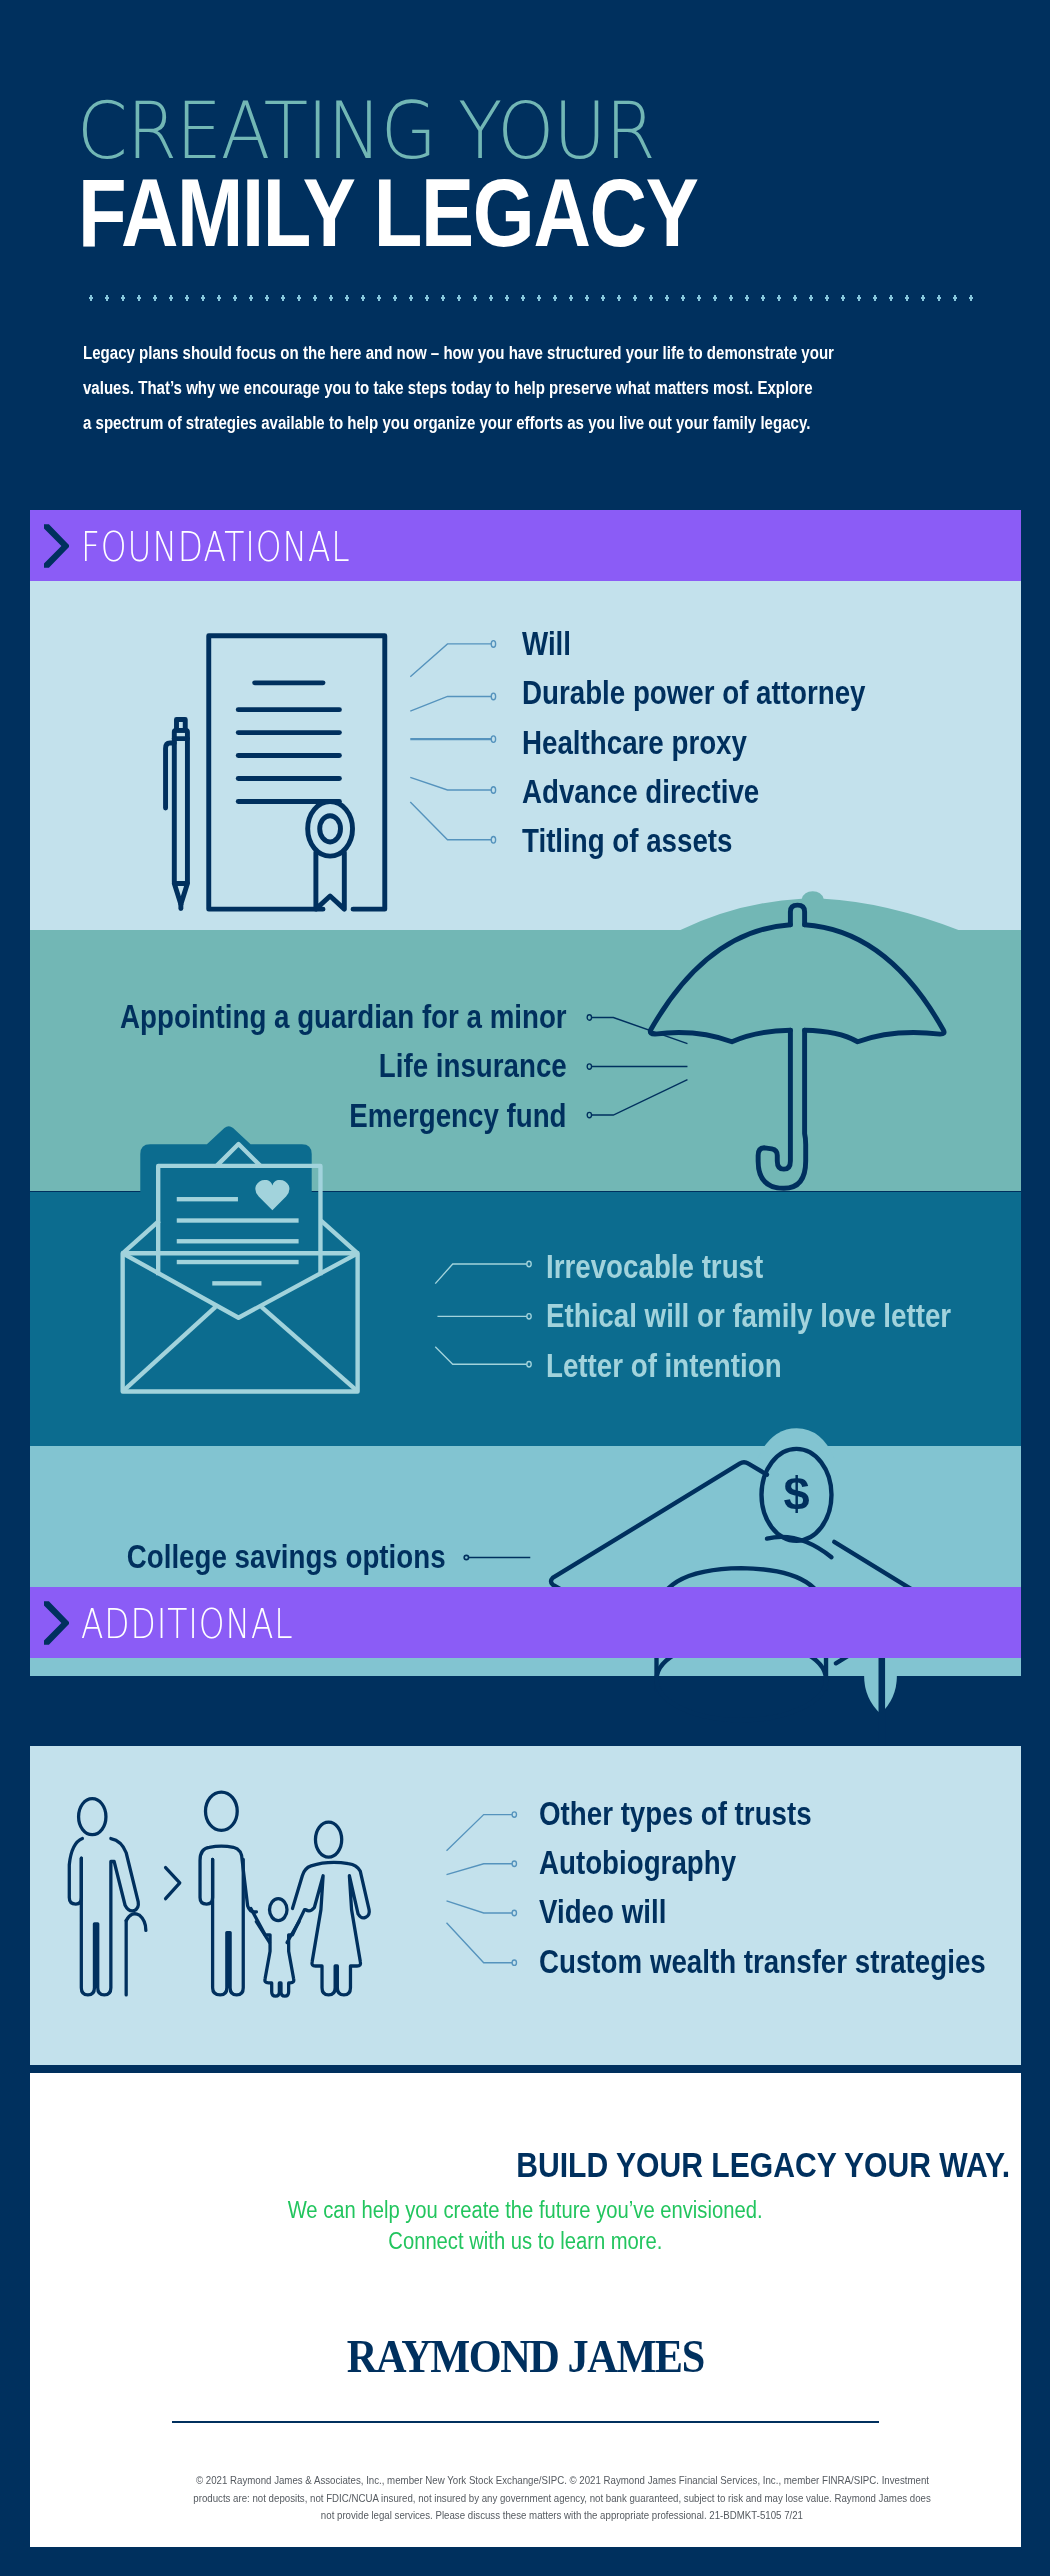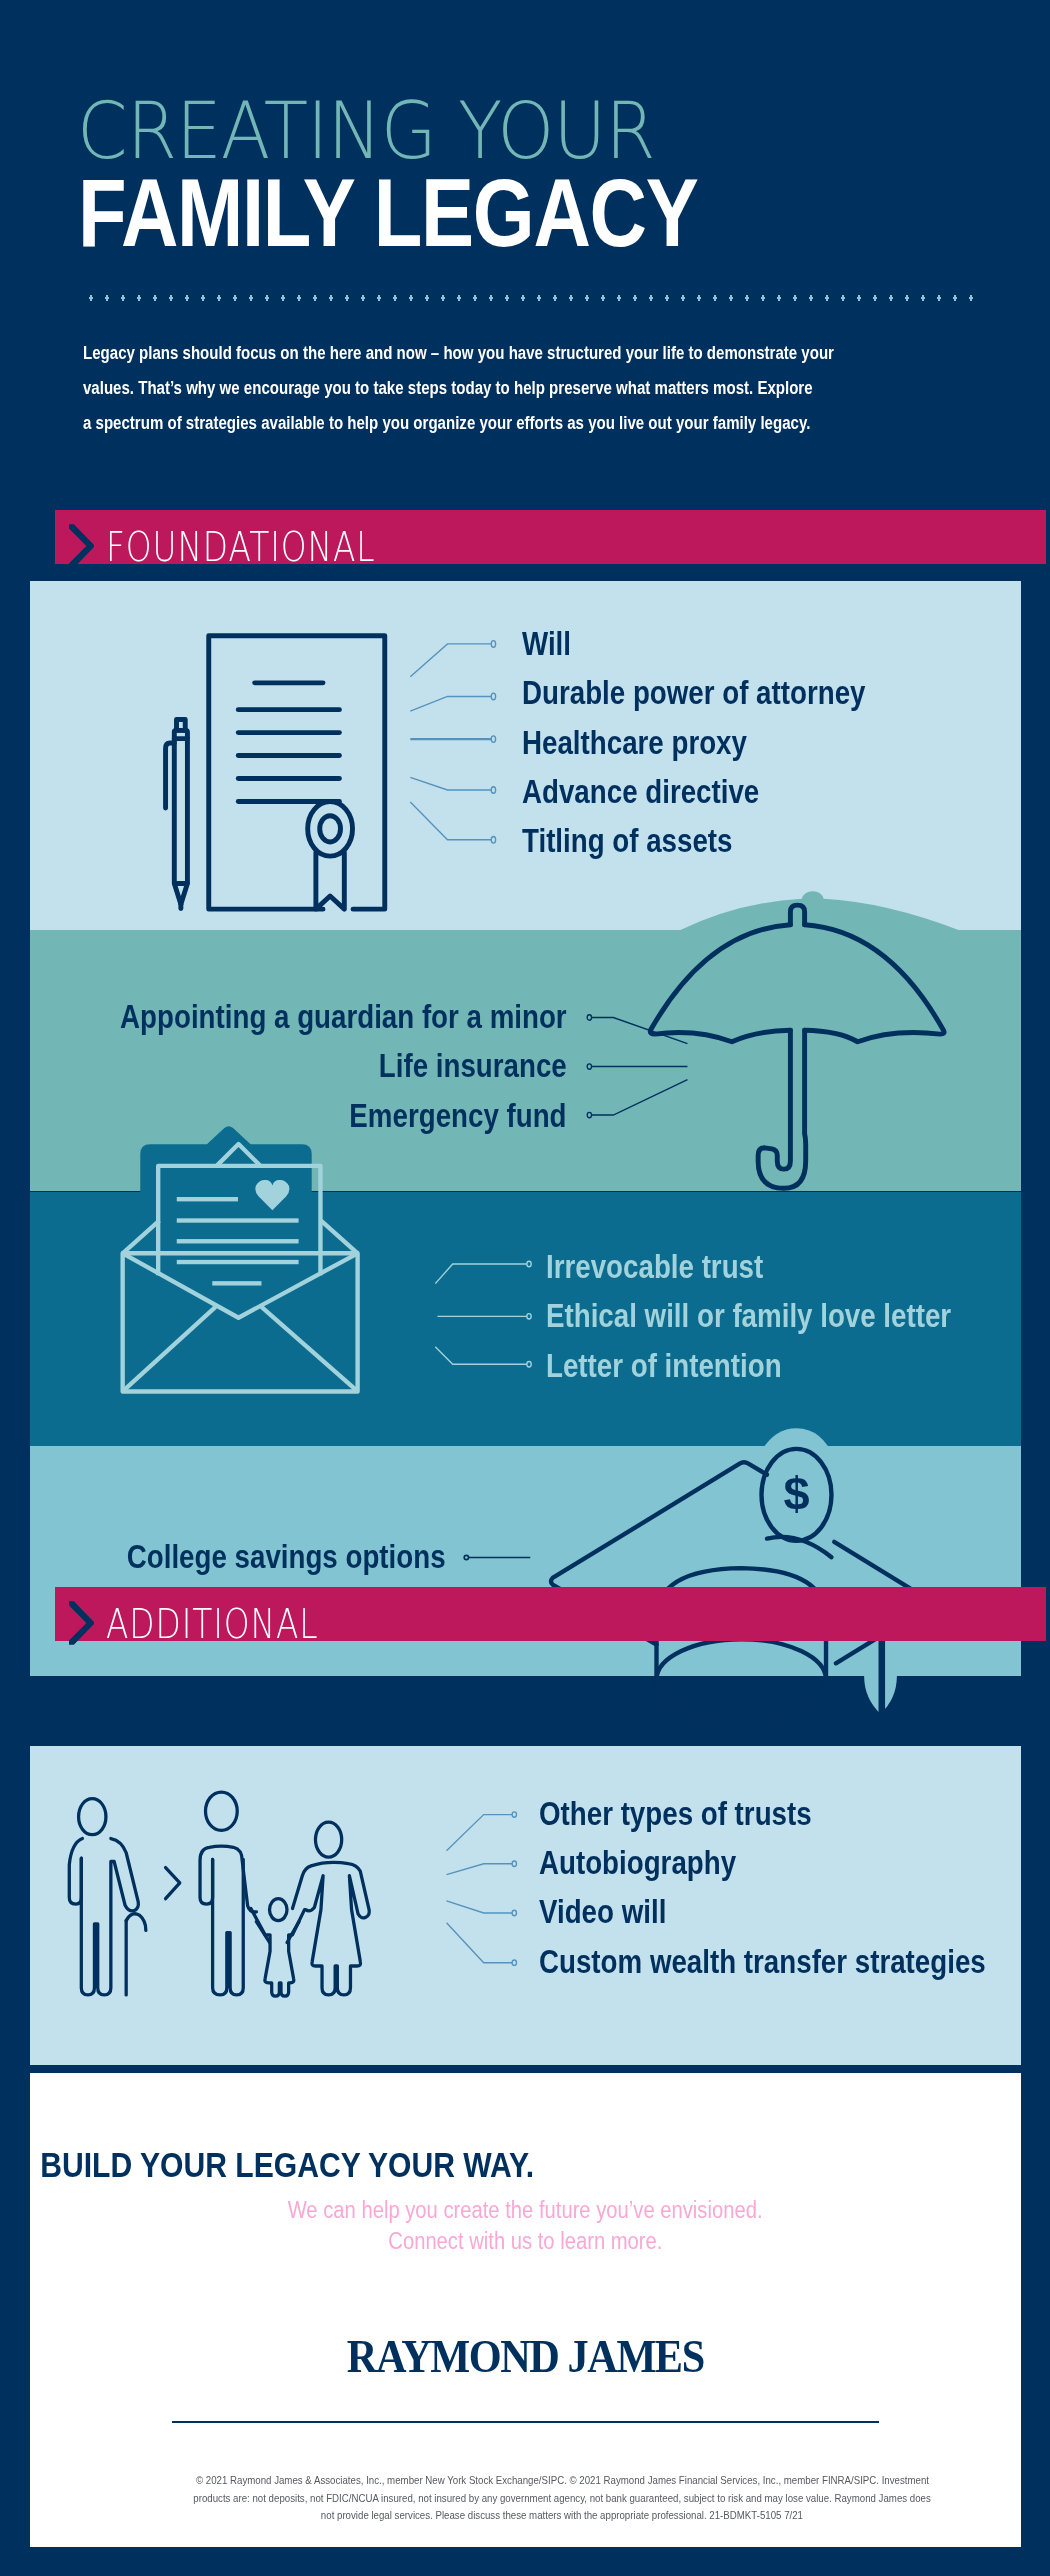--- a/index.html
+++ b/index.html
@@ -8,41 +8,41 @@
   .abs { position: absolute; }
 
   
   .title-light { left: 77px; top: 90px; font-size: 78px; line-height: 82px; color: #72b7b5; font-weight: 400; letter-spacing: -1.1px; transform: scaleX(0.93); transform-origin: left top; white-space: nowrap; font-family: "DejaVu Sans", sans-serif; font-weight: 200; }
   .title-bold { left: 78px; top: 164px; font-size: 97px; line-height: 98px; color: #ffffff; font-weight: 700; letter-spacing: -1.6px; transform: scaleX(0.82); transform-origin: left top; white-space: nowrap; font-family: "Liberation Sans", sans-serif; }
   .dots { left: 83px; top: 294px; width: 891px; height: 7.7px; background-image: radial-gradient(ellipse 1.6px 3.3px at center, #86c6dc 95%, transparent 100%); background-size: 16px 7.7px; background-repeat: repeat-x; }
   .intro { left: 83px; top: 336px; width: 897px; color: #ffffff; font-size: 17.5px; line-height: 35px; font-weight: 700; transform: scaleX(0.86); transform-origin: left top; width: 1039px; }
 
   
   .panel { left: 29.5px; width: 991px; }
-  .section-header { background: #be185d; height: 54px; margin-left: 25px; }
+  .section-header { background: #8b5cf6; height: 71px; }
   .section-header .chev { position: absolute; left: 14.2px; top: 13.7px; width: 25px; height: 44px; }
   .section-header .label { position: absolute; left: 51px; top: 15.3px; font-size: 40px; line-height: 44px; color: #ffffff; letter-spacing: 1.1px; transform: scaleX(0.82); transform-origin: left top; font-family: "DejaVu Sans", sans-serif; font-weight: 300; }
 
   .band-1 { top: 581px; height: 349px; background: #c3e1ec; }
   .band-2 { top: 930px; height: 261px; background: #72b7b5; }
   .band-3 { top: 1192px; height: 254px; background: #0c6c8f; }
   .band-4 { top: 1446px; height: 230px; background: #82c4d1; }
   .band-5 { top: 1746px; height: 319px; background: #c3e1ec; }
   .white-panel { top: 2073px; height: 474px; background: #ffffff; }
 
   .item { position: absolute; font-size: 33px; line-height: 38px; font-weight: 700; white-space: nowrap; transform: scaleX(0.84); transform-origin: left center; }
   .item.right { transform-origin: right center; text-align: right; }
   .dark { color: #00305e; }
   .light { color: #a2d3dc; }
 
   svg { position: absolute; overflow: visible; }
 
-  .cta-title { left: 0; width: 1050px; top: 2144px; text-align: left; font-size: 35px; line-height: 42px; font-weight: 700; color: #00305e; letter-spacing: 0px; }
+  .cta-title { left: 0; width: 1050px; top: 2144px; text-align: right; font-size: 35px; line-height: 42px; font-weight: 700; color: #00305e; letter-spacing: 0px; }
   .cta-title span, .cta-sub span, .legal span { display: inline-block; transform: scaleX(0.86); }
-  .cta-sub { left: 0; width: 1050px; text-align: center; font-size: 23.5px; line-height: 29.5px; color: #f9a8d4; }
+  .cta-sub { left: 0; width: 1050px; text-align: center; font-size: 23.5px; line-height: 29.5px; color: #22c55e; }
   .logo { left: 0; width: 1050px; top: 2332px; text-align: center; font-family: "Liberation Serif", "DejaVu Serif", serif; font-size: 47px; line-height: 49px; font-weight: 700; color: #00305e; letter-spacing: -1.6px; }
   .logo span { display: inline-block; transform: scaleX(0.9); }
   .rule { left: 172px; width: 707px; top: 2421px; height: 1.6px; background: #00305e; }
   .legal { left: 0; width: 1050px; text-align: center; font-size: 11px; line-height: 17.5px; color: #555a60; margin-left: 37px; }
   .legal span { transform: scaleX(0.88); }
 </style>
 </head>
 <body>
 
 <div class="abs title-light">CREATING YOUR</div>

